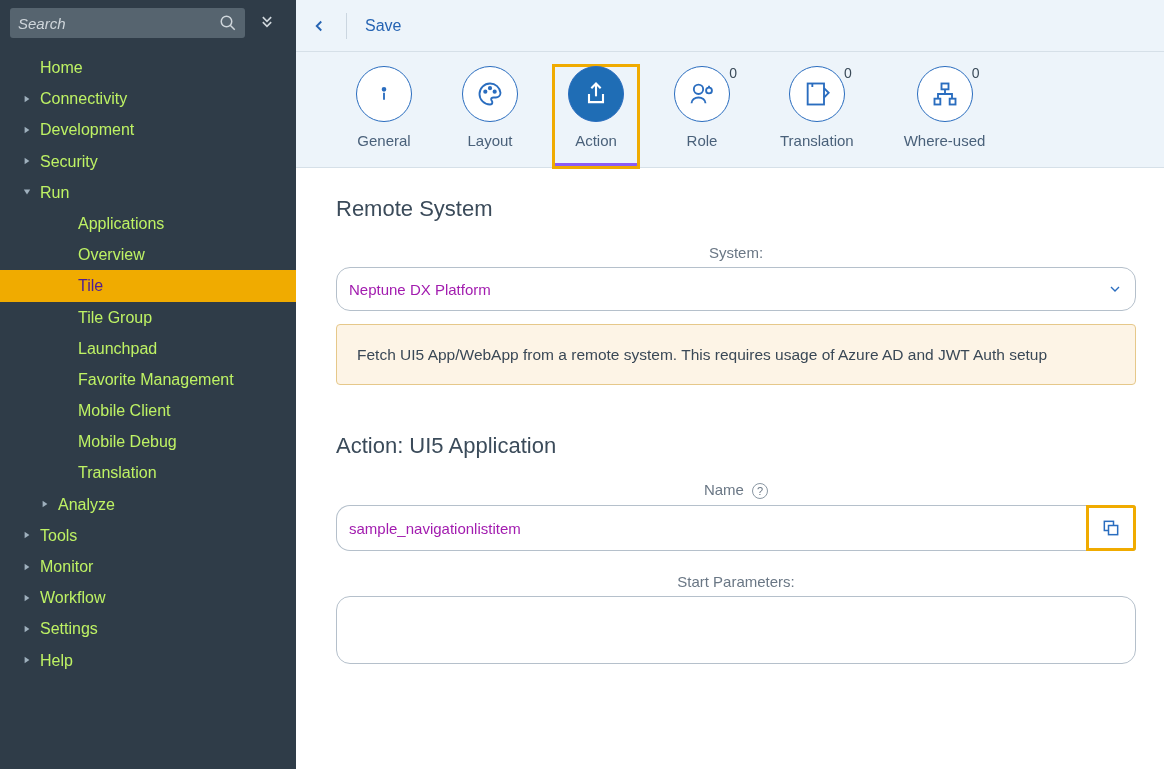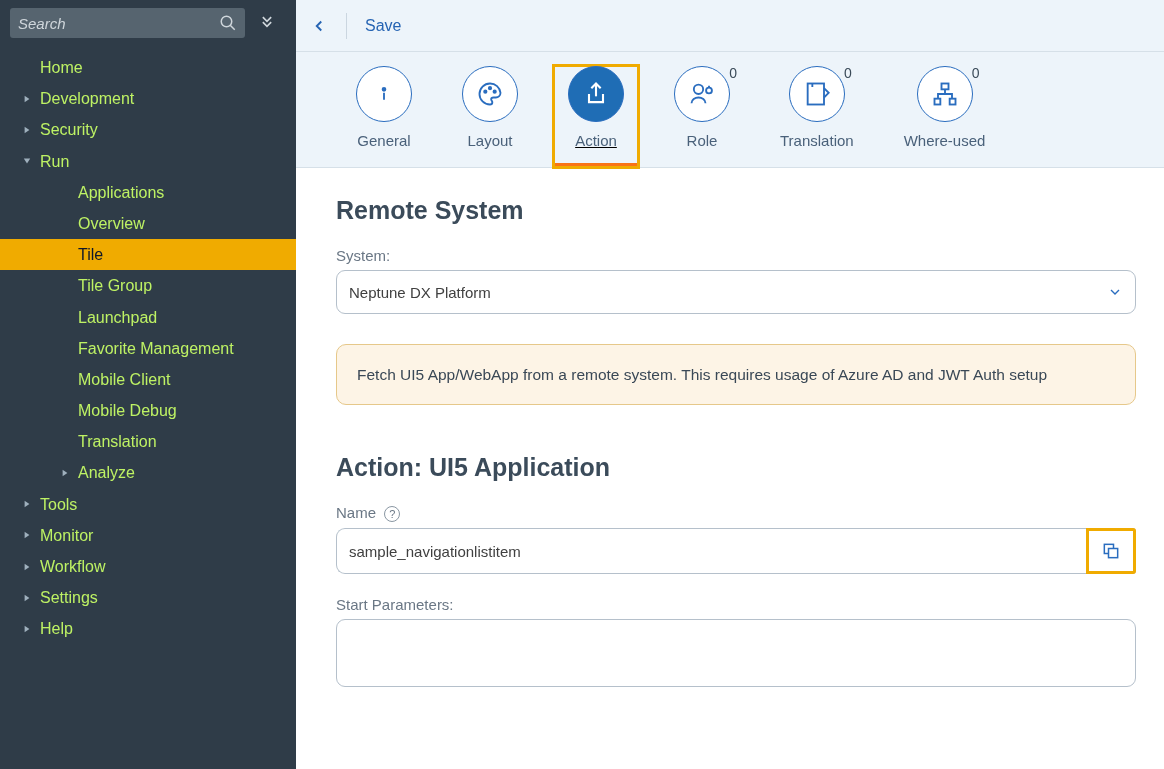--- a/index.html
+++ b/index.html
@@ -56,25 +56,25 @@
 .nav-item {
   color: #bef264;
   font-size: 16px;
   line-height: 1.2;
   padding: 6px 10px 6px 22px;
   display: flex;
   align-items: center;
   gap: 8px;
   cursor: pointer;
 }
-.nav-item.level-1 { padding-left: 60px; }
+.nav-item.level-1 { padding-left: 40px; }
 .nav-item.level-2 { padding-left: 60px; }
 .nav-item.selected {
   background: #f0ab00;
-  color: #0f172a;
+  color: #4c1d95;
 }
 .nav-caret {
   width: 10px;
   height: 10px;
   display: inline-flex;
   align-items: center;
   justify-content: center;
   color: #9fb0bd;
   flex-shrink: 0;
 }
@@ -118,21 +118,21 @@
 }
 .tab {
   display: flex;
   flex-direction: column;
   align-items: center;
   gap: 10px;
   cursor: pointer;
   padding-bottom: 14px;
   position: relative;
 }
-.tab.active { border-bottom: 4px solid #f97316; text-decoration: underline; }
+.tab.active { border-bottom: 4px solid #8b5cf6; }
 .tab.highlighted { outline: 3px solid #f0ab00; outline-offset: -1px; padding: 0 14px 14px; margin:0 -14px; }
 .tab-circle {
   width: 56px;
   height: 56px;
   border: 1.5px solid #2a6dbf;
   border-radius: 50%;
   display: flex;
   align-items: center;
   justify-content: center;
   color: #2a6dbf;
@@ -155,50 +155,51 @@
   color: #3a4a58;
 }
 
 
 .content {
   padding: 28px 28px 28px 40px;
   overflow-y: auto;
   color: #3a4856;
 }
 .section-h {
-  font-size: 25px;
-  font-weight: 700;
+  font-size: 22px;
+  font-weight: 400;
   color: #3b4b5a;
   margin-bottom: 22px;
 }
 .field-label {
   font-size: 15px;
   color: #6a7785;
   margin-bottom: 6px;
+  text-align: center;
 }
 .select-box, .text-input, .textarea-box {
   width: 100%;
   border: 1px solid #b5c0cb;
-  border-radius: 9px;
+  border-radius: 14px;
   background: #fff;
   font-size: 15px;
-  color: #404040;
+  color: #a21caf;
 }
 .select-box {
   height: 44px;
   padding: 0 12px;
   display: flex;
   align-items: center;
   justify-content: space-between;
 }
 .info-box {
-  margin-top: 30px;
+  margin-top: 13px;
   background: #fdf4e6;
   border: 1px solid #e6c88a;
-  border-radius: 10px;
+  border-radius: 4px;
   padding: 18px 20px;
   color: #3a4856;
   width:100%;
   line-height: 1.5;
   font-size:15.5px;
 }
 .name-row {
   display: flex;
   align-items: stretch;
   width:100%;
@@ -272,20 +273,28 @@
       <li class="nav-item">
         <span class="nav-caret none"></span>
         <span>Home</span>
       </li>
       <li class="nav-item">
         <span class="nav-caret">
           <svg width="8" height="8" viewBox="0 0 10 10">
             <polygon points="2,1 8,5 2,9" fill="currentColor"></polygon>
           </svg>
         </span>
+        <span>Connectivity</span>
+      </li>
+      <li class="nav-item">
+        <span class="nav-caret">
+          <svg width="8" height="8" viewBox="0 0 10 10">
+            <polygon points="2,1 8,5 2,9" fill="currentColor"></polygon>
+          </svg>
+        </span>
         <span>Development</span>
       </li>
       <li class="nav-item">
         <span class="nav-caret">
           <svg width="8" height="8" viewBox="0 0 10 10">
             <polygon points="2,1 8,5 2,9" fill="currentColor"></polygon>
           </svg>
         </span>
         <span>Security</span>
       </li>

